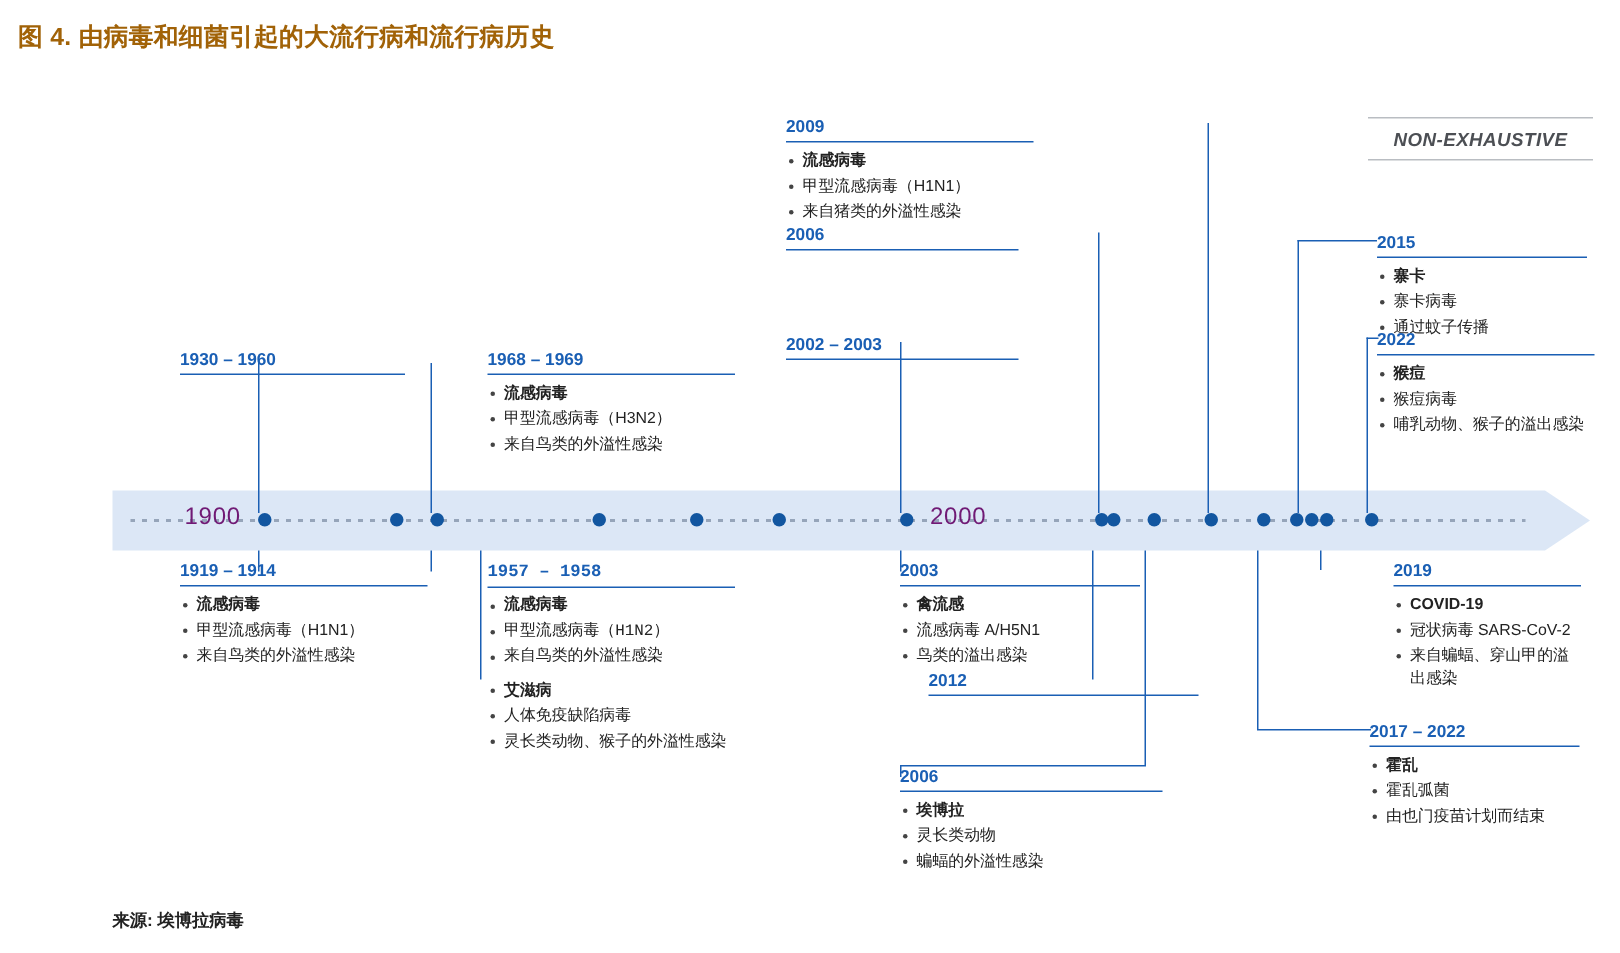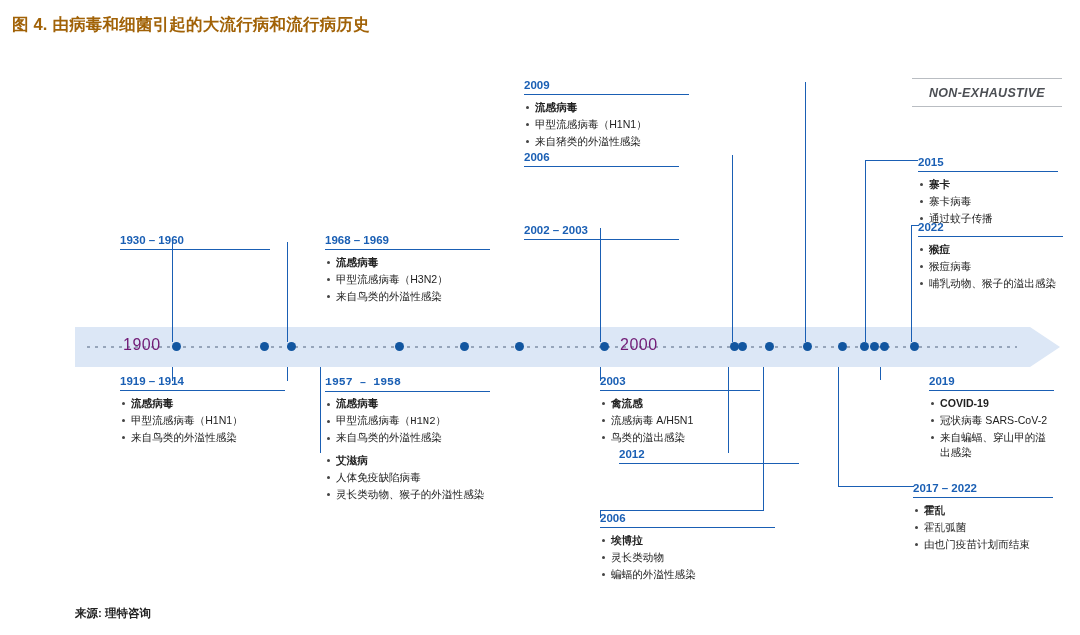--- a/index.html
+++ b/index.html
@@ -249,13 +249,13 @@
 
 <div class="entry" style="left:913px;top:482px;width:140px;">
   <span class="yr">2017 – 2022</span>
   <ul>
     <li class="b">霍乱</li>
     <li>霍乱弧菌</li>
     <li>由也门疫苗计划而结束</li>
   </ul>
 </div>
 
-<div id="source">来源: 理特咨询</div>
+<div id="source">来源: 埃博拉病毒</div>
 
 </body></html>

